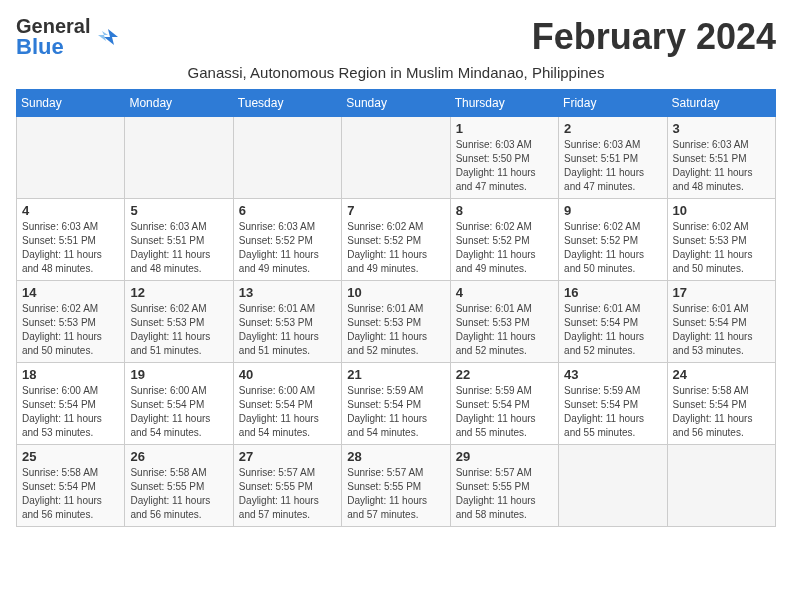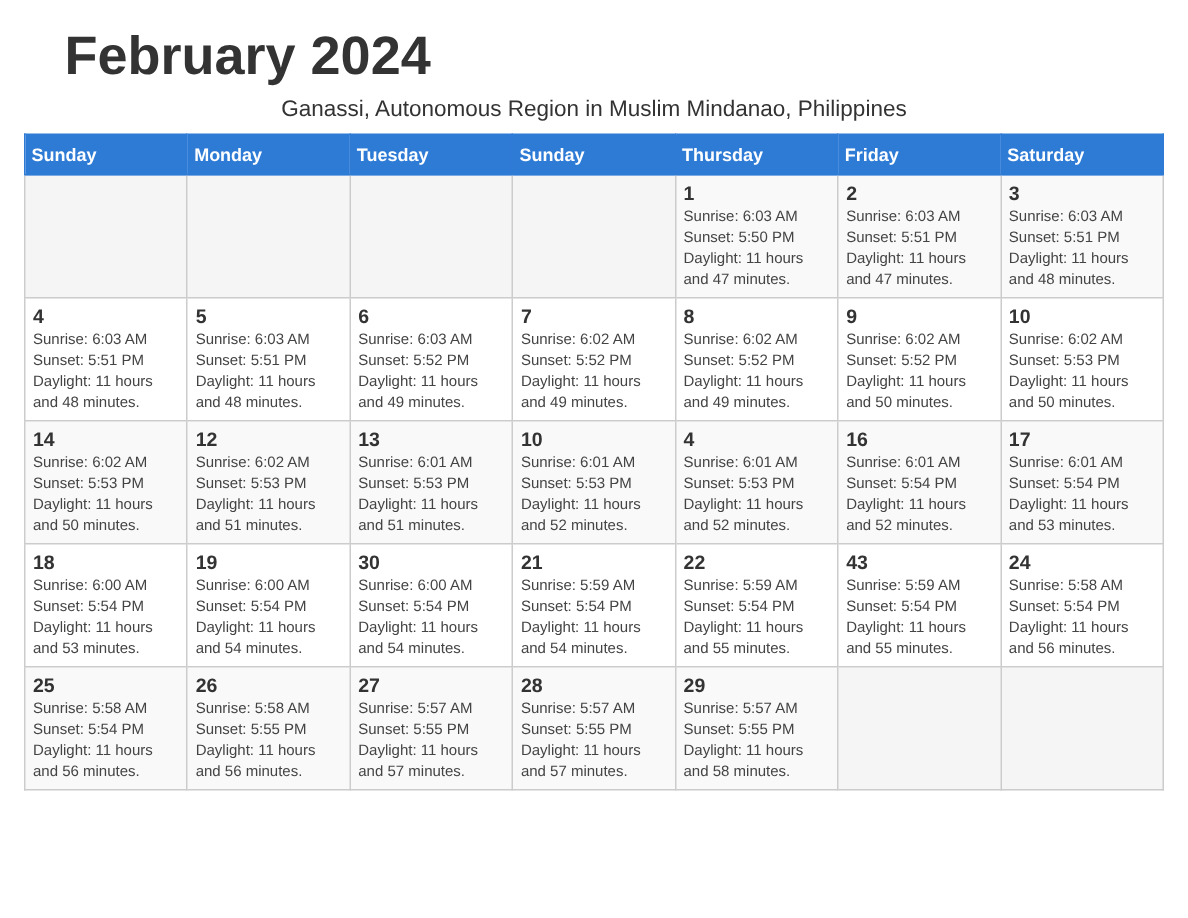--- a/index.html
+++ b/index.html
@@ -36,21 +36,21 @@
     }
     .calendar-table {
       width: 100%;
       border-collapse: collapse;
       table-layout: fixed;
     }
     .calendar-table thead tr th {
       background-color: #2e7bd6;
       color: #fff;
       font-size: 12px;
-      font-weight: bold;
+      font-weight: normal;
       padding: 6px 4px;
       text-align: left;
       border: 1px solid #2e7bd6;
     }
     .calendar-table tbody tr td {
       border: 1px solid #ccc;
       vertical-align: top;
       padding: 4px 5px;
       font-size: 10.5px;
       color: #333;
@@ -76,20 +76,32 @@
       line-height: 1.4;
     }
     .empty-cell {
       background-color: #f5f5f5 !important;
     }
   </style>
 </head>
 <body>
 
 <div class="header-section">
+  <div class="logo">
+    <div style="display:flex;align-items:center;gap:4px;">
+      <div style="font-size:20px;font-weight:bold;line-height:1;">
+        <span style="color:#333;">General</span><br>
+        <span style="color:#2e7bd6;font-size:22px;">Blue</span>
+      </div>
+      <svg width="28" height="28" viewBox="0 0 28 28">
+        <polygon points="14,6 24,14 18,14 20,22 10,14 16,14" fill="#2e7bd6"></polygon>
+        <polygon points="8,8 14,12 10,12 12,18 4,12 10,12" fill="#5ba8e8" opacity="0.7"></polygon>
+      </svg>
+    </div>
+  </div>
   <div class="month-title">February 2024</div>
 </div>
 
 <div class="subtitle">Ganassi, Autonomous Region in Muslim Mindanao, Philippines</div>
 
 <table class="calendar-table">
   <thead>
     <tr id="weekday-header">
         <th>Sunday</th>
         <th>Monday</th>
@@ -182,21 +194,21 @@
       <tr>
         <td>
           <span class="day-num">18</span>
           <div class="day-info">Sunrise: 6:00 AM<br>Sunset: 5:54 PM<br>Daylight: 11 hours and 53 minutes.</div>
         </td>
         <td>
           <span class="day-num">19</span>
           <div class="day-info">Sunrise: 6:00 AM<br>Sunset: 5:54 PM<br>Daylight: 11 hours and 54 minutes.</div>
         </td>
         <td>
-          <span class="day-num">30</span>
+          <span class="day-num">40</span>
           <div class="day-info">Sunrise: 6:00 AM<br>Sunset: 5:54 PM<br>Daylight: 11 hours and 54 minutes.</div>
         </td>
         <td>
           <span class="day-num">21</span>
           <div class="day-info">Sunrise: 5:59 AM<br>Sunset: 5:54 PM<br>Daylight: 11 hours and 54 minutes.</div>
         </td>
         <td>
           <span class="day-num">22</span>
           <div class="day-info">Sunrise: 5:59 AM<br>Sunset: 5:54 PM<br>Daylight: 11 hours and 55 minutes.</div>
         </td>

